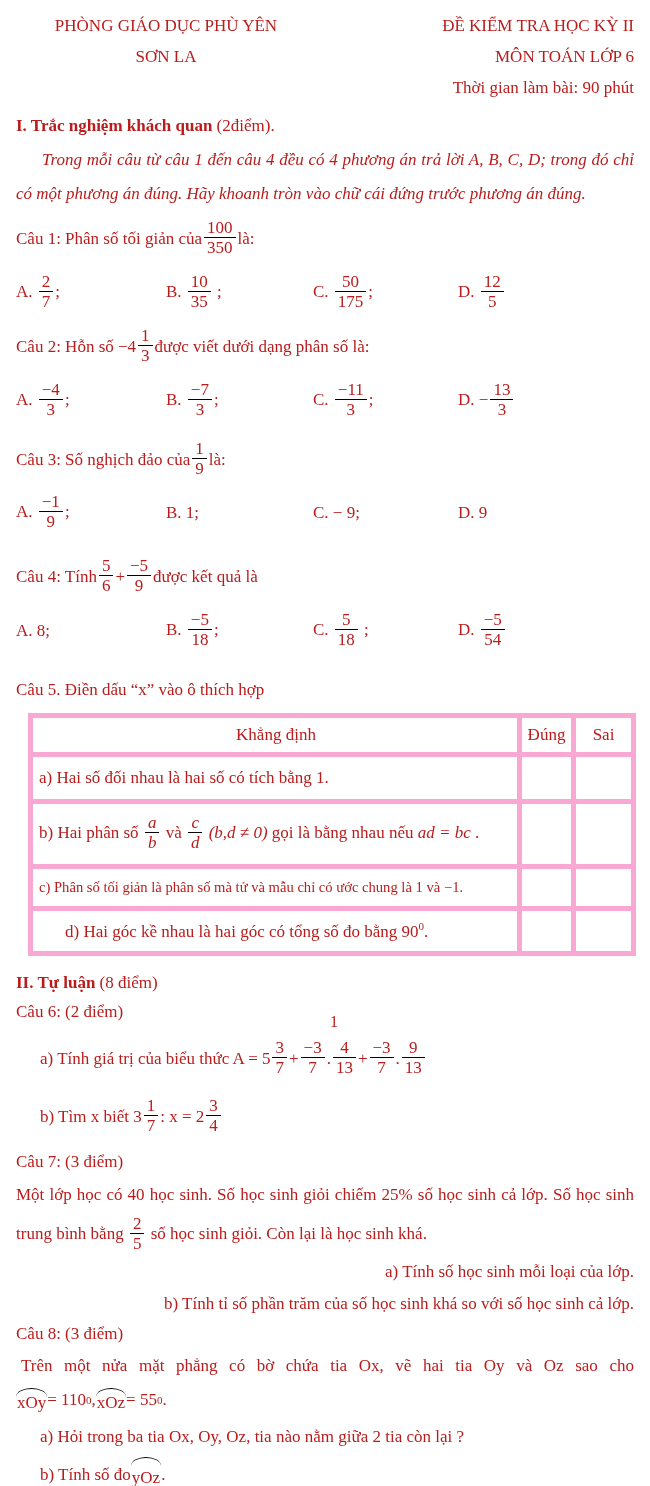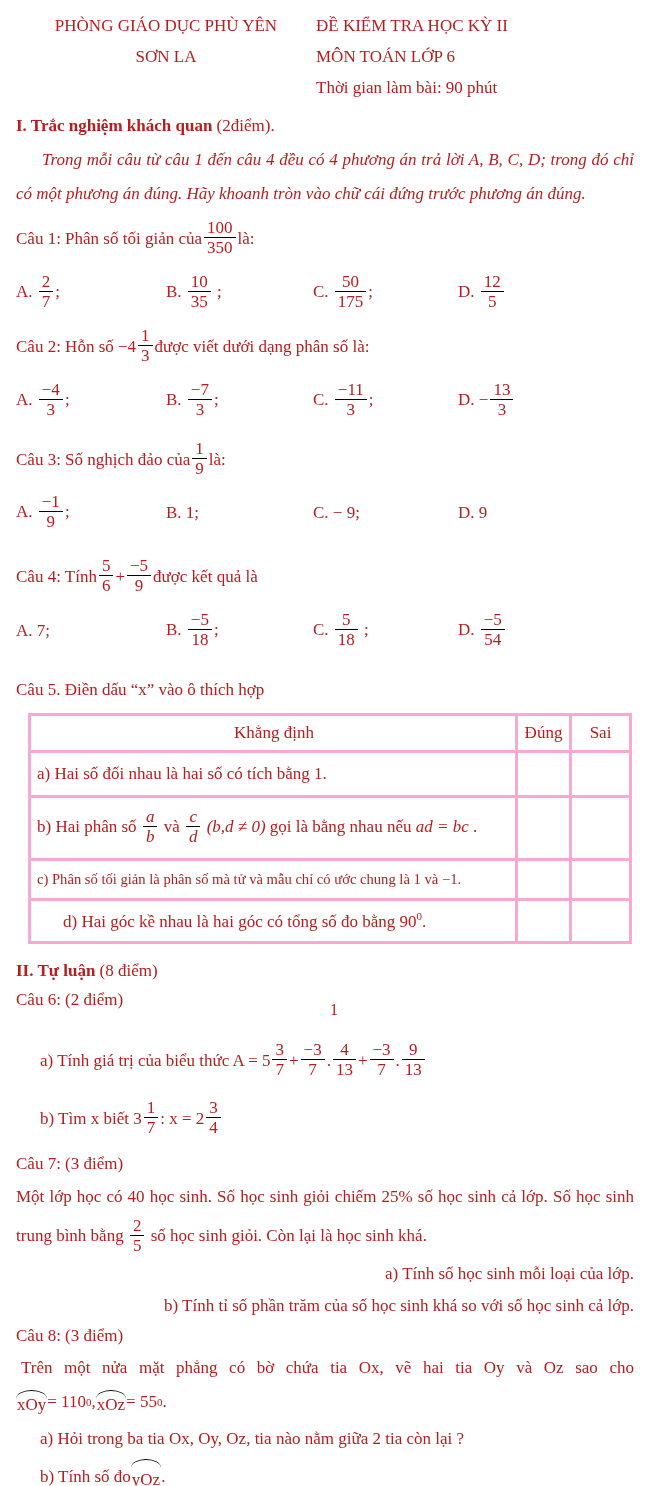--- a/index.html
+++ b/index.html
@@ -11,21 +11,21 @@
     background:#ffffff;
     color:#b91c1c;
     font-family:"Liberation Serif","DejaVu Serif",serif;
     font-size:17px;
     overflow:hidden;
     display:flex;flex-direction:column;
   }
   
   .header{display:flex;line-height:31px;margin-bottom:8px;}
   .h-left{width:300px;text-align:center;}
-  .h-right{flex:1;text-align:left;}
+  .h-right{flex:1;text-align:right;}
   
   .sec-head{line-height:30px;}
   .sec-head b{font-weight:bold;}
   .sec2{margin-top:12px;}
   
   .intro{margin:2px 0;text-indent:26px;text-align:justify;line-height:34px;font-style:italic;}
   .it{font-style:italic;}
   
   .stem{min-height:52px;display:flex;align-items:center;}
   .stem.s3{margin-top:6px;min-height:50px;}
@@ -39,33 +39,33 @@
   .frac .fd{display:block;border-top:1px solid #000;padding:0 3px;line-height:1.22;}
   .frac.it{font-style:italic;}
   
   .sup{vertical-align:super;font-size:11px;line-height:1;}
   .arc{position:relative;display:inline-block;padding:0 1px;margin-top:5px;}
   .arc::before{content:"";position:absolute;left:0;right:0;top:-5px;height:8px;
     border-top:1.5px solid #000;border-radius:50% 50% 0 0 / 100% 100% 0 0;}
   
   .q5-title{margin:10px 0 8px;line-height:30px;}
   table.tf{border-collapse:collapse;margin-left:12px;table-layout:fixed;width:588px;}
-  table.tf td{border:3px solid #f9a8d4;vertical-align:middle;}
+  table.tf td{border:5px solid #f9a8d4;vertical-align:middle;}
   td.stmt{width:474px;padding:2px 4px 2px 6px;}
   td.tick{text-align:center;}
   col.c-true{width:54px;} col.c-false{width:60px;}
   tr.th-row td{text-align:center;height:30px;}
   tr.r-a td{height:38px;} tr.r-b td{height:56px;} tr.r-c td{height:33px;} tr.r-d td{height:36px;padding-left:32px;}
   tr.r-c td.stmt{font-size:14.6px;margin-top:40px;}
   
   .q-title{line-height:28px;}
   .q6wrap{position:relative;}
   .stray{position:absolute;left:314px;top:15px;font-size:16px;}
   .expr{padding-left:24px;min-height:58px;display:flex;align-items:center;}
-  .expr.first{margin-top:18px;}
+  .expr.first{margin-top:4px;}
   .q7-text{text-align:justify;line-height:38px;margin:0;}
   .sub{padding-left:24px;line-height:32px;text-align:right;}
   .sub.tall{min-height:38px;display:flex;align-items:center;}
   .q8-line{text-align:justify;text-align-last:justify;line-height:32px;margin-top:2px;padding-left:5px;}
   .q8-formula{min-height:36px;display:flex;align-items:center;}
 </style>
 </head>
 <body>
 
 <div class="page">
@@ -138,21 +138,21 @@
         <span class="fd">6</span>
       </span>
       <span> + </span>
       <span class="frac">
         <span class="fn">−5</span>
         <span class="fd">9</span>
       </span>
       <span> được kết quả là</span>
     </div>
   <div class="opts last">
-    <div class="opt"><span>A. 7;</span></div>
+    <div class="opt"><span>A. 8;</span></div>
     <div class="opt"><span>B. </span><span class="frac"><span class="fn">−5</span><span class="fd">18</span></span><span>;</span></div>
     <div class="opt"><span>C. </span><span class="frac"><span class="fn">5</span><span class="fd">18</span></span><span> ;</span></div>
     <div class="opt"><span>D. </span><span class="frac"><span class="fn">−5</span><span class="fd">54</span></span></div>
   </div>
 
   <div class="q5-title">Câu 5. Điền dấu “x” vào ô thích hợp</div>
 
   <table class="tf">
     <colgroup>
         <col class="c-stmt">

